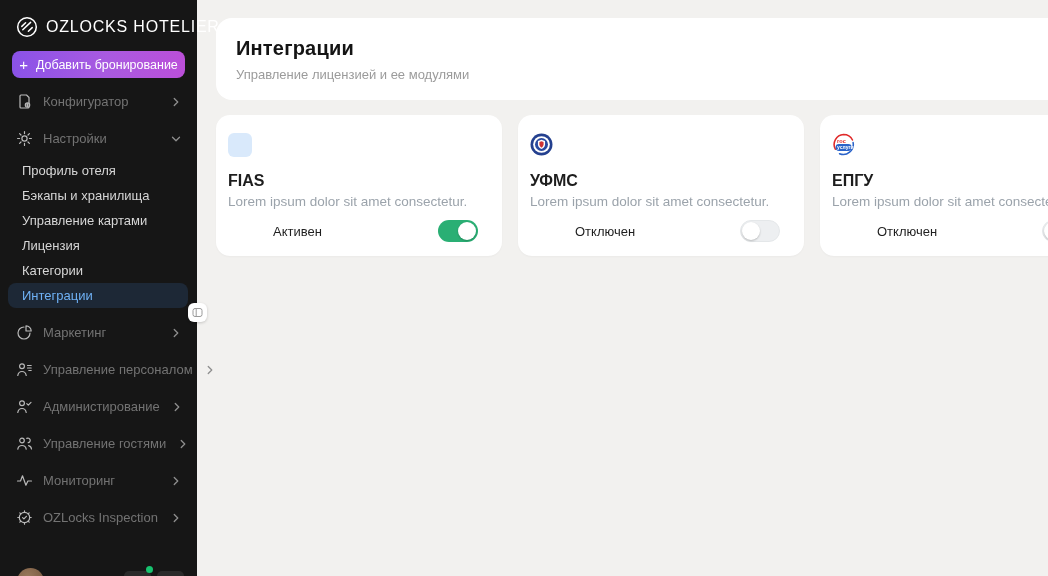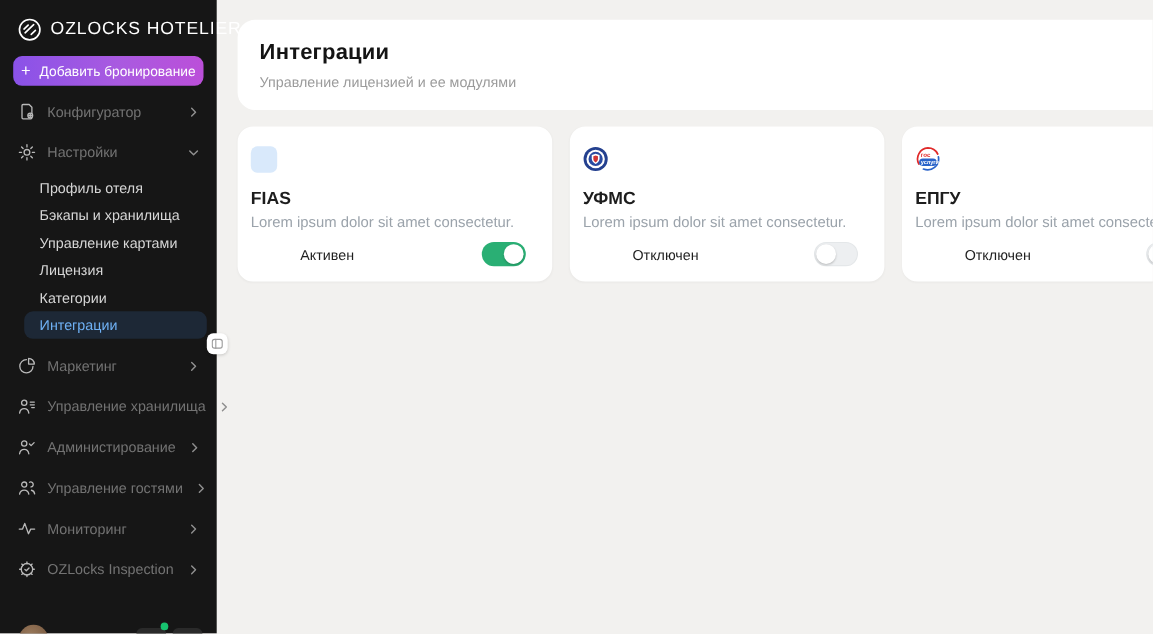--- a/index.html
+++ b/index.html
@@ -33,21 +33,21 @@
   .nav-item {
     display:flex; align-items:center; gap:10px;
     height:37px; padding:0 14px 0 16px; cursor:pointer;
     font-size:13px; color:#737373; white-space:nowrap;
   }
   .nav-item .nicon { width:17px; height:17px; flex:none; display:flex; color:#b9b9b9; }
   .nav-item .chev { margin-left:auto; display:flex; color:#8f8f8f; }
   .chev svg { display:block; }
   .chev.down svg { transform:rotate(90deg); }
 
-  .submenu { padding:1px 9px 6px 22px; }
+  .submenu { padding:1px 9px 6px 8px; }
   .sub-item {
     height:25px; display:flex; align-items:center;
     padding-left:14px; border-radius:8px; cursor:pointer;
     font-size:13px; color:#d6d6d6; white-space:nowrap;
   }
   .sub-item.active { background:#1d2836; color:#6fb1f5; }
 
   .avatar {
     position:absolute; left:17px; top:568px; width:27px; height:27px;
     border-radius:50%;
@@ -186,21 +186,21 @@
     </div>
 
     <div class="nav-item">
       <span class="nicon">
         <svg width="17" height="17" viewBox="0 0 17 17" fill="none" stroke="currentColor" stroke-width="1.2" stroke-linecap="round">
           <circle cx="6" cy="5.2" r="2.4"></circle>
           <path d="M1.8 14.5c.4-2.6 2-4 4.2-4s3.8 1.4 4.2 4"></path>
           <path d="M11.5 4.5h3.7 M11.5 7h3.7 M12.8 9.5h2.4"></path>
         </svg>
       </span>
-      <span class="nlabel">Управление хранилища</span>
+      <span class="nlabel">Управление персоналом</span>
       <span class="chev">
         <svg width="14" height="14" viewBox="0 0 16 16" fill="none" stroke="currentColor" stroke-width="1.5" stroke-linecap="round" stroke-linejoin="round">
             <path d="M6 4l4 4-4 4"></path>
           </svg>
       </span>
     </div>
 
     <div class="nav-item">
       <span class="nicon">
         <svg width="17" height="17" viewBox="0 0 17 17" fill="none" stroke="currentColor" stroke-width="1.2" stroke-linecap="round" stroke-linejoin="round">

